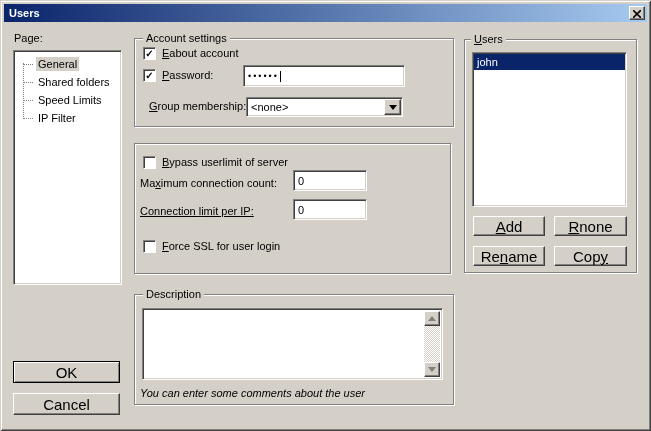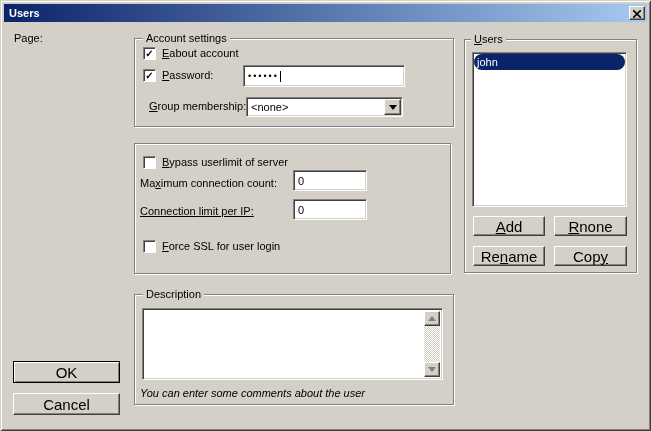--- a/index.html
+++ b/index.html
@@ -65,21 +65,21 @@
   }
   
   .tree{position:absolute;left:13px;top:50px;width:109px;height:235px;padding-top:4px;}
   .tree-vline{position:absolute;left:9px;top:12px;height:56px;border-left:1px dotted #808080;}
   .tree-row{position:relative;height:18px;display:flex;align-items:center;padding-left:22px;}
   .tree-h{position:absolute;left:9px;top:9px;width:10px;border-top:1px dotted #808080;}
   .tree-label{padding:1px 2px;white-space:nowrap;}
   .tree-label.selected{background:#d4d0c8;}
   
   .userlist{position:absolute;left:472px;top:52px;width:155px;height:155px;padding:1px;}
-  .user-row{height:16px;line-height:16px;padding-left:3px;background:#0a246a;color:#fff;border-radius:8px;}
+  .user-row{height:16px;line-height:16px;padding-left:3px;background:#0a246a;color:#fff;}
   
   .desc-area{position:absolute;left:142px;top:308px;width:301px;height:72px;}
   .desc-text{position:absolute;left:2px;top:2px;right:19px;bottom:2px;overflow:hidden;}
   .vscroll{position:absolute;right:2px;top:2px;bottom:2px;width:16px;
     background:repeating-conic-gradient(#ffffff 0% 25%, #d4d0c8 0% 50%) 0 0 / 2px 2px;}
   .sb-btn{
     position:absolute;left:0;width:16px;height:15px;background:#d4d0c8;
     border:1px solid;border-color:#fff #404040 #404040 #fff;
     box-shadow:inset -1px -1px 0 #808080;
     display:flex;align-items:center;justify-content:center;padding:0;
@@ -100,20 +100,39 @@
       <span>
         <svg width="8" height="8" viewBox="0 0 8 8">
             <path d="M0 0 L8 8 M8 0 L0 8" stroke="#000" stroke-width="1.6"></path>
           </svg>
       </span>
     </button>
   </div>
 
   <span class="lbl" style="left:14px;top:32px;">Page:</span>
 
+  <div class="tree sunken">
+    <div class="tree-vline"></div>
+    <div class="tree-row">
+      <span class="tree-h"></span>
+      <span class="tree-label selected">General</span>
+    </div>
+    <div class="tree-row">
+      <span class="tree-h"></span>
+      <span class="tree-label">Shared folders</span>
+    </div>
+    <div class="tree-row">
+      <span class="tree-h"></span>
+      <span class="tree-label">Speed Limits</span>
+    </div>
+    <div class="tree-row">
+      <span class="tree-h"></span>
+      <span class="tree-label">IP Filter</span>
+    </div>
+  </div>
 
   <button class="btn btn-default" style="left:13px;top:361px;width:107px;height:22px;">
     <span>OK</span>
   </button>
   <button class="btn" style="left:13px;top:393px;width:107px;height:22px;">
     <span>Cancel</span>
   </button>
 
   <div class="groupbox" style="left:134px;top:38px;width:320px;height:89px;">
     <span class="legend">Account settings</span>

